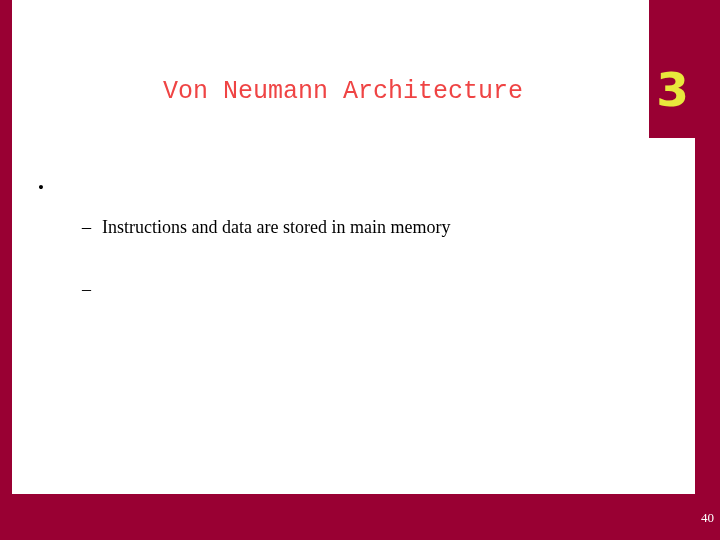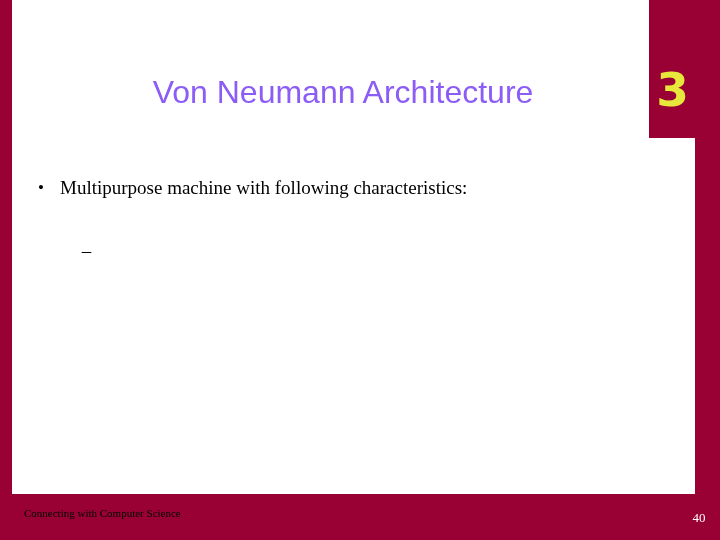--- a/index.html
+++ b/index.html
@@ -67,24 +67,24 @@
     bottom: 0;
     width: 720px;
     height: 46px;
     background: #990033;
   }
   .title {
     position: absolute;
     left: 48px;
     top: 72px;
     width: 590px;
-    font-family: Liberation Sans, sans-serif;
-    font-size: 32px;
+    font-family: Liberation Mono, monospace;
+    font-size: 25px;
     line-height: 40px;
-    color: #8b5cf6;
+    color: #ef4444;
     text-align: center;
   }
   .content {
     position: absolute;
     left: 24px;
     top: 176px;
     width: 660px;
   }
   .bullet-l1 {
     position: relative;
@@ -126,21 +126,21 @@
     font-family: "Liberation Serif", serif;
     font-size: 11px;
     line-height: 14px;
     color: #000000;
   }
   .page-number {
     position: absolute;
     right: 6px;
     bottom: 14px;
     width: 30px;
-    text-align: center;
+    text-align: right;
     font-family: "Liberation Serif", serif;
     font-size: 13px;
     line-height: 16px;
     color: #ffffff;
   }
 </style>
 </head>
 <body>
 
 <div class="slide">
@@ -150,33 +150,32 @@
   <div class="number-block"></div>
   <div class="chapter-number">3</div>
   <div class="bottom-bar"></div>
 
   <div class="title">Von Neumann Architecture</div>
 
   <div class="content">
 
     <div class="bullet-l1">
       <span class="marker">•</span>
-      <span>Multipurpose machine with following characteristics:</span>
     </div>
 
     <div class="bullet-l2">
       <span class="marker">–</span>
     </div>
 
     <div class="bullet-l2">
       <span class="marker">–</span>
+      <span>Instructions and data are stored in main memory</span>
     </div>
 
     <div class="bullet-l2">
       <span class="marker">–</span>
     </div>
 
   </div>
 
-  <div class="footer-text">Connecting with Computer Science</div>
   <div class="page-number">40</div>
 
 </div>
 
 </body></html>

